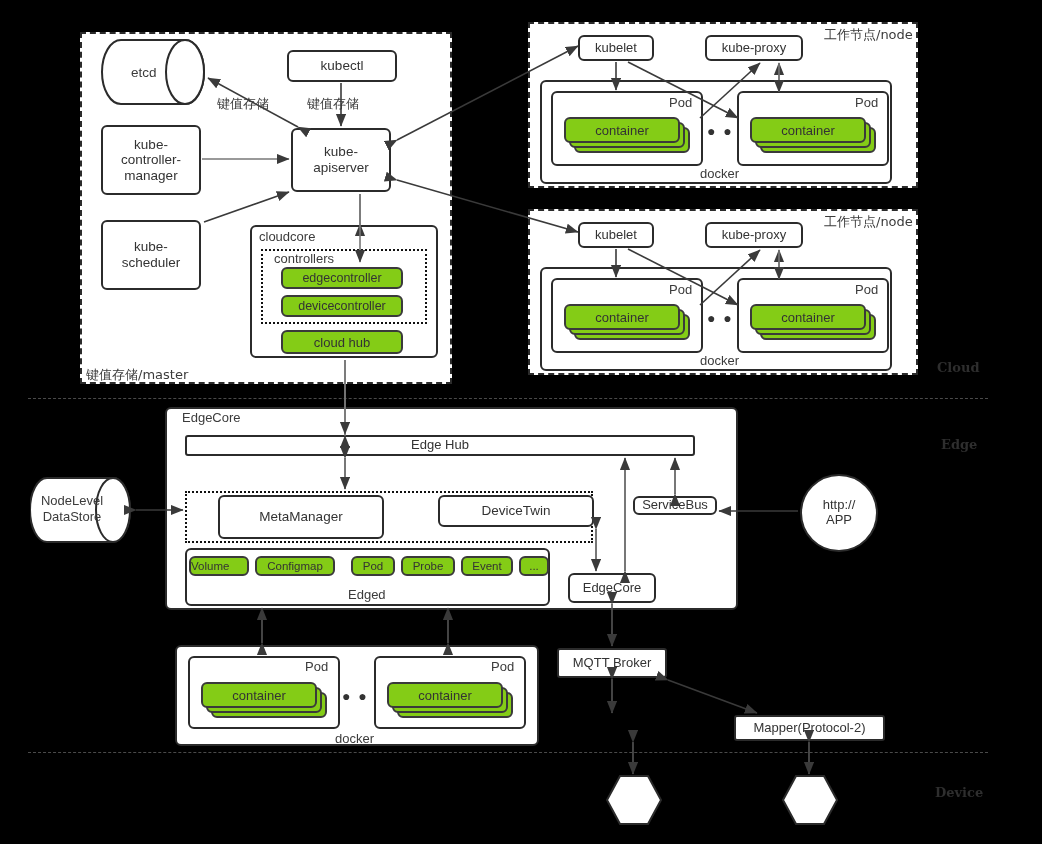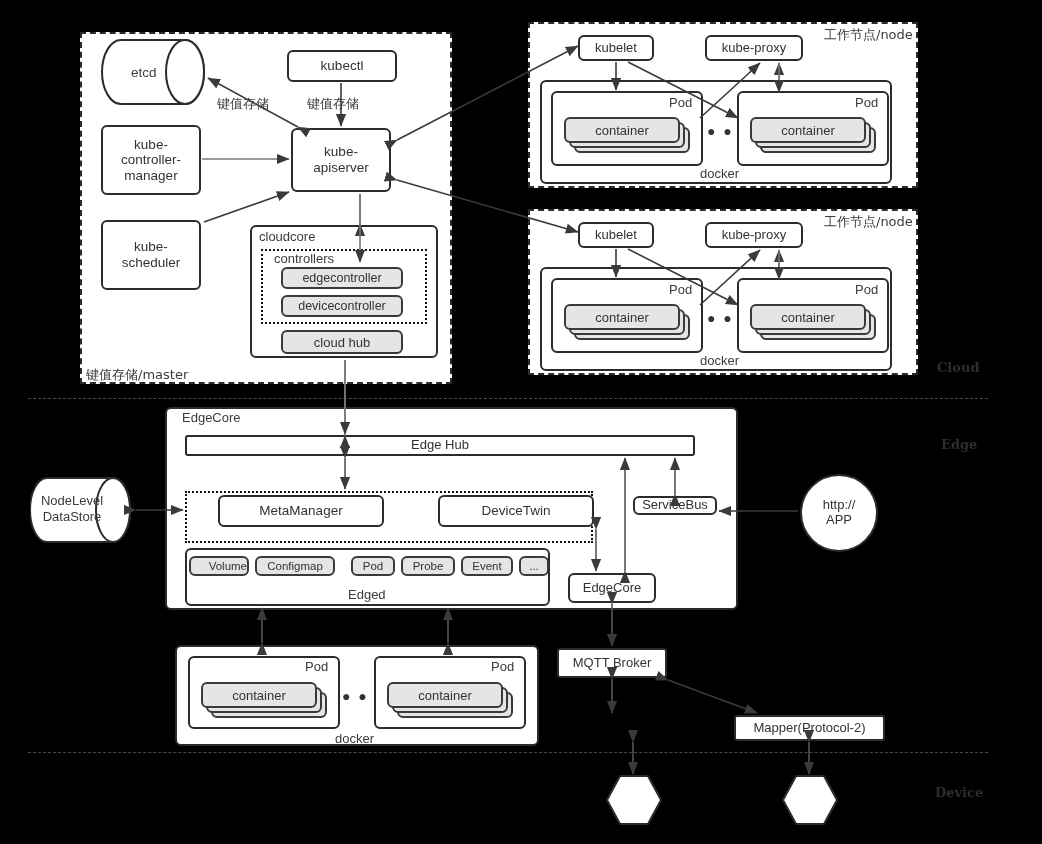--- a/index.html
+++ b/index.html
@@ -7,21 +7,21 @@
   #stage{position:relative;width:1042px;height:844px;background:#000;
          font-family:"Liberation Sans","DejaVu Sans",sans-serif;overflow:hidden;}
   #stage svg.wires{position:absolute;left:0;top:0;width:1042px;height:844px;pointer-events:none;}
 
   .box{position:absolute;box-sizing:border-box;background:#fff;border:2px solid #2b2b2b;
        border-radius:6px;color:#333;display:flex;align-items:center;justify-content:center;
        text-align:center;line-height:1.15;font-size:13.5px;}
   .plain{position:absolute;box-sizing:border-box;}
   .region{position:absolute;box-sizing:border-box;background:#fff;border:2px dashed #2b2b2b;}
   .region-solid{position:absolute;box-sizing:border-box;background:#fff;border:2px solid #2b2b2b;border-radius:6px;}
-  .inner{position:absolute;box-sizing:border-box;background:#e5e5e5;border:2px solid #3a3a3a;border-radius:6px;}
+  .inner{position:absolute;box-sizing:border-box;background:#84cc16;border:2px solid #3a3a3a;border-radius:6px;}
   .dotted{position:absolute;box-sizing:border-box;background:#fff;border:2px dotted #111;}
   .lbl{position:absolute;color:#3b3b3b;font-size:13px;white-space:nowrap;}
   .lbl-cn{position:absolute;color:#3b3b3b;font-size:13px;white-space:nowrap;
           font-family:"DejaVu Sans","Liberation Sans",sans-serif;}
   .layer-lbl{position:absolute;color:#2e2e2e;font-size:13px;font-weight:bold;white-space:nowrap;
              font-family:"DejaVu Serif",serif;margin-top:8px;}
   .dots{position:absolute;color:#333;font-size:22px;letter-spacing:2px;line-height:1;}
   .cyl{position:absolute;}
   .hex{position:absolute;}
   .circ{position:absolute;background:#fff;border:2px solid #2b2b2b;border-radius:50%;
@@ -163,37 +163,37 @@
 
   <div class="region-solid" style="left:165px;top:407px;width:573px;height:203px;"></div>
   <div class="lbl" style="left:174px;top:410px;margin-left:8px;">EdgeCore</div>
 
   <div class="box" style="left:185px;top:435px;width:510px;height:21px;font-size:13px;border-radius:3px;">
     <span>Edge Hub</span>
   </div>
 
   <div class="dotted" style="left:185px;top:491px;width:408px;height:52px;"></div>
 
-  <div class="box" style="left:218px;top:495px;width:166px;height:32px;font-size:13.5px;">
+  <div class="box" style="left:218px;top:495px;width:166px;height:44px;font-size:13.5px;">
     <span>MetaManager</span>
   </div>
   <div class="box" style="left:438px;top:495px;width:156px;height:32px;font-size:13.5px;">
     <span>DeviceTwin</span>
   </div>
   <div class="box" style="left:633px;top:496px;width:84px;height:19px;font-size:13px;">
     <span>ServiceBus</span>
   </div>
   <div class="box" style="left:568px;top:573px;width:88px;height:30px;font-size:13px;">
     <span>EdgeCore</span>
   </div>
 
   <div class="region-solid" style="left:185px;top:548px;width:365px;height:58px;"></div>
   <div class="lbl" style="left:348px;top:587px;">Edged</div>
 
-  <div class="inner" style="left:189px;top:556px;width:60px;height:20px;display:flex;align-items:center;justify-content:flex-end;font-size:11.5px;color:#333;">
+  <div class="inner" style="left:189px;top:556px;width:60px;height:20px;display:flex;align-items:center;justify-content:flex-start;font-size:11.5px;color:#333;">
     <span>Volume</span>
   </div>
   <div class="inner" style="left:255px;top:556px;width:80px;height:20px;display:flex;align-items:center;justify-content:center;font-size:11.5px;color:#333;">
     <span>Configmap</span>
   </div>
   <div class="inner" style="left:351px;top:556px;width:44px;height:20px;display:flex;align-items:center;justify-content:center;font-size:11.5px;color:#333;">
     <span>Pod</span>
   </div>
   <div class="inner" style="left:401px;top:556px;width:54px;height:20px;display:flex;align-items:center;justify-content:center;font-size:11.5px;color:#333;">
     <span>Probe</span>

